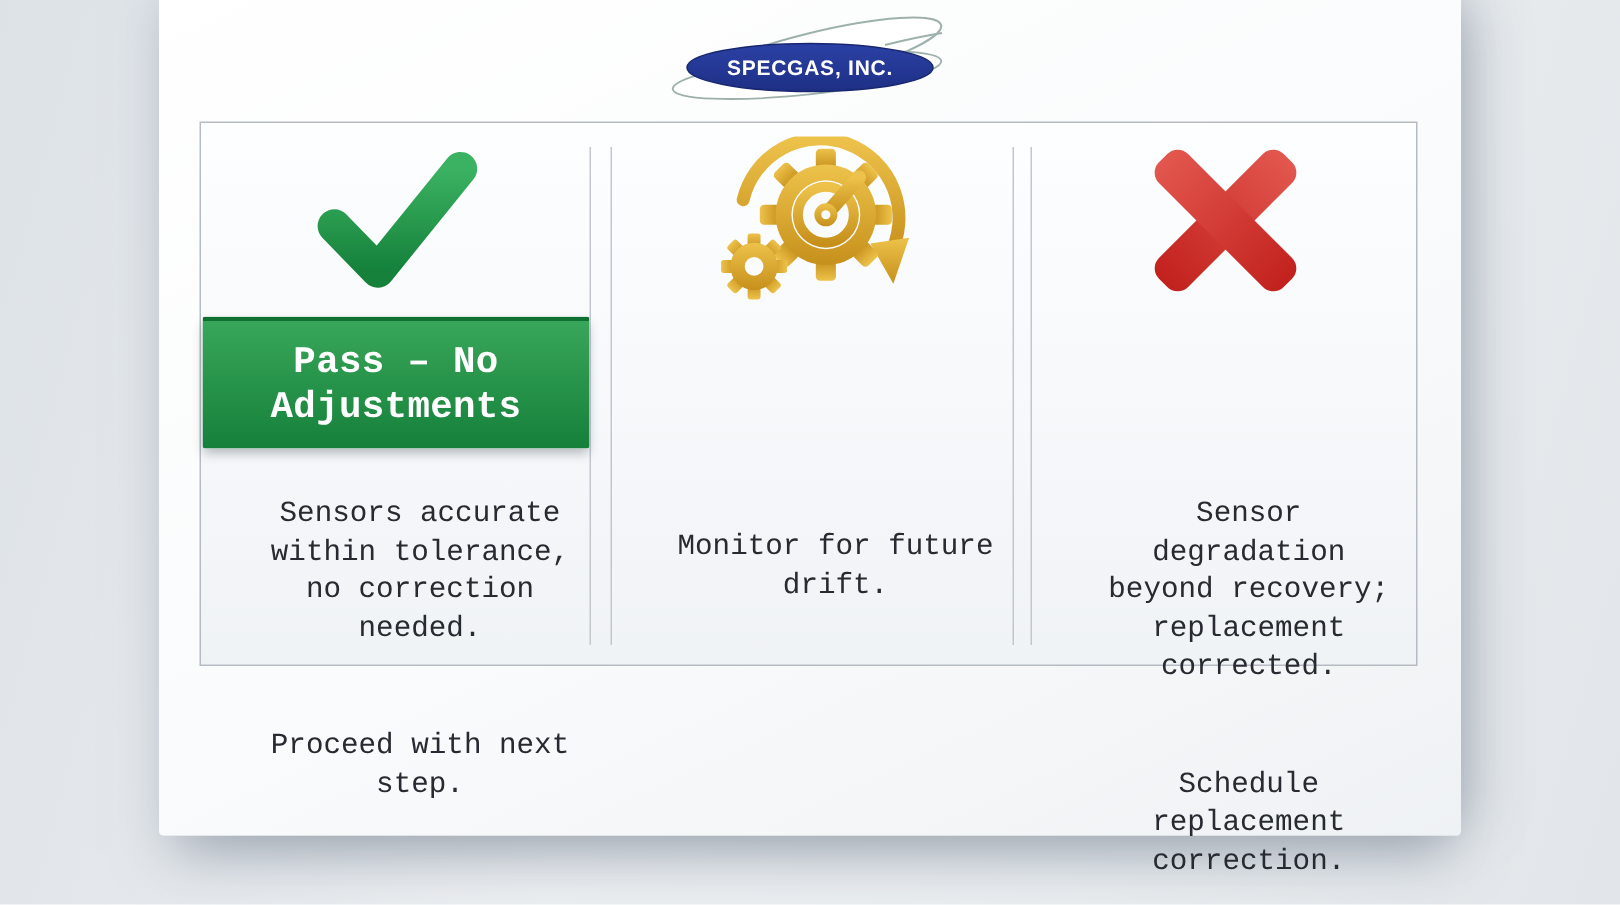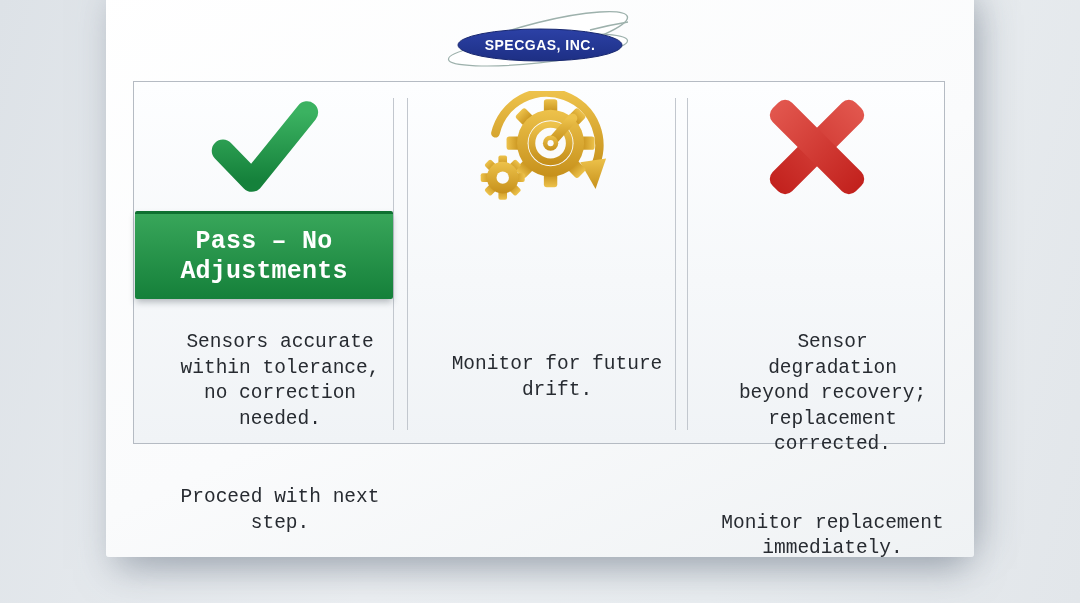--- a/index.html
+++ b/index.html
@@ -149,18 +149,18 @@
             </linearGradient>
           </defs>
           <g fill="url(#redGrad)">
             <rect x="36" y="-10" width="28" height="120" rx="10" transform="rotate(45 50 50)"></rect>
             <rect x="36" y="-10" width="28" height="120" rx="10" transform="rotate(-45 50 50)"></rect>
           </g>
         </svg>
       </div>
       <div class="body">
         <p class="desc">Sensor degradation beyond recovery; replacement corrected.</p>
-        <p class="action">Monitor replacement immediately.</p>
+        <p class="action">Schedule replacement correction.</p>
       </div>
     </section>
 
   </div>
 </div>
 
 </body></html>

